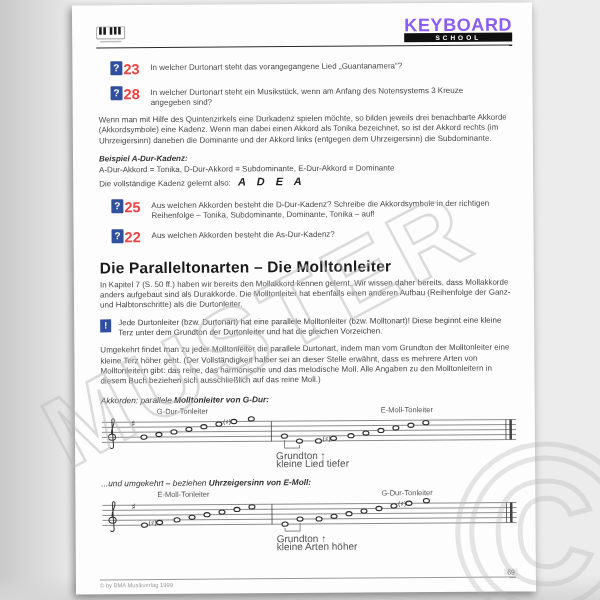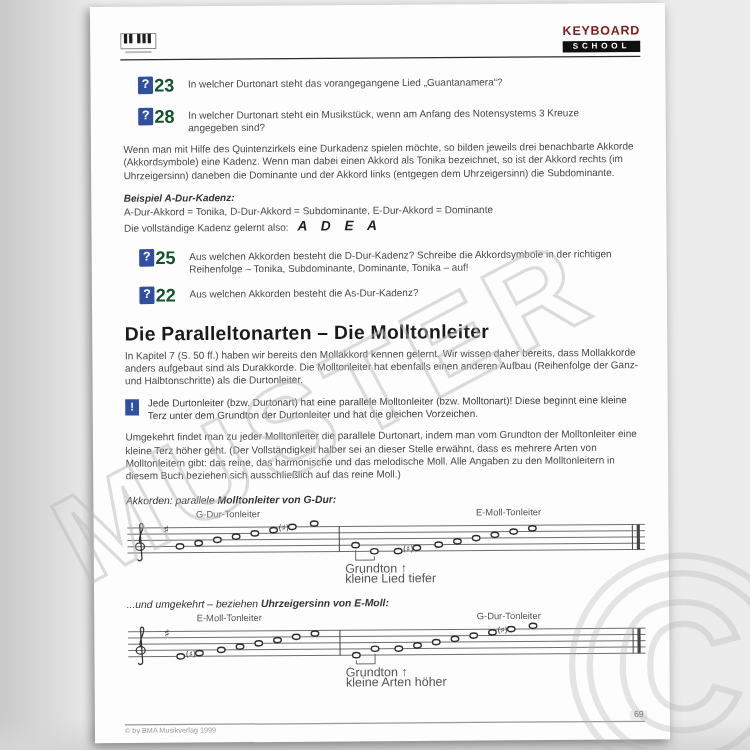--- a/index.html
+++ b/index.html
@@ -10,29 +10,29 @@
   .backdrop-bottom{position:absolute;left:0;bottom:0;width:600px;height:26px;
        background:linear-gradient(0deg,#d6d6d6,rgba(236,236,236,0))}
   .page{position:absolute;left:74px;top:4px;width:460px;height:589px;background:#fdfdfd;
        transform:rotate(-0.4deg);transform-origin:center;
        box-shadow:-3px 2px 7px rgba(0,0,0,.28),0 5px 10px rgba(0,0,0,.18);
        padding:7px 20px 0 24px;box-sizing:border-box}
   
   .hdr{display:flex;justify-content:space-between;align-items:flex-end;height:32px;
        border-bottom:1.6px solid #2b2b2b;padding-bottom:3px}
   .brand{text-align:right}
-  .brand-top{font-size:10px;font-weight:bold;letter-spacing:.6px;color:#7f1d1d;line-height:13px}
+  .brand-top{font-size:18px;font-weight:bold;letter-spacing:.6px;color:#8b5cf6;line-height:13px}
   .brand-bar{background:#101010;color:#fff;font-size:6.5px;font-weight:bold;letter-spacing:3px;
        line-height:9px;text-align:center;padding:0 3px;margin-top:1px}
   
   .q{display:flex;margin:8px 0 3px 14px}
   .qbadge{flex:0 0 40px;display:flex;align-items:flex-start}
   .qicon{width:12px;height:14px;background:#30509f;color:#fff;font-weight:bold;font-size:10px;
        text-align:center;line-height:14px;border-radius:1px}
-  .qnum{font-size:14.5px;font-weight:bold;color:#14532d;margin-left:1px;line-height:17px}
+  .qnum{font-size:14.5px;font-weight:bold;color:#ef4444;margin-left:1px;line-height:17px}
   .qtext{font-size:8px;color:#4a4a4a;line-height:10px;padding-top:2px;max-width:340px}
   
   .para{font-size:8px;color:#4a4a4a;line-height:10.3px;margin:7px 0 0 2px}
   .bsp-h{font-size:8px;font-weight:bold;font-style:italic;color:#333;margin:8px 0 0 2px}
   .bsp-l{font-size:8px;color:#4a4a4a;margin:2px 0 0 2px}
   .kadenz{font-weight:bold;font-style:italic;font-size:11px;letter-spacing:4px;color:#1f1f1f;margin-left:5px}
   .title{font-size:15.5px;color:#1a1a1a;margin:13px 0 3px 2px;font-weight:bold;letter-spacing:.2px}
   .note{display:flex;margin:7px 0 0 2px}
   .nicon{flex:0 0 11px;width:11px;height:13px;background:#30509f;color:#fff;font-weight:bold;
        font-size:9px;text-align:center;line-height:13px;margin:1px 7px 0 0}

